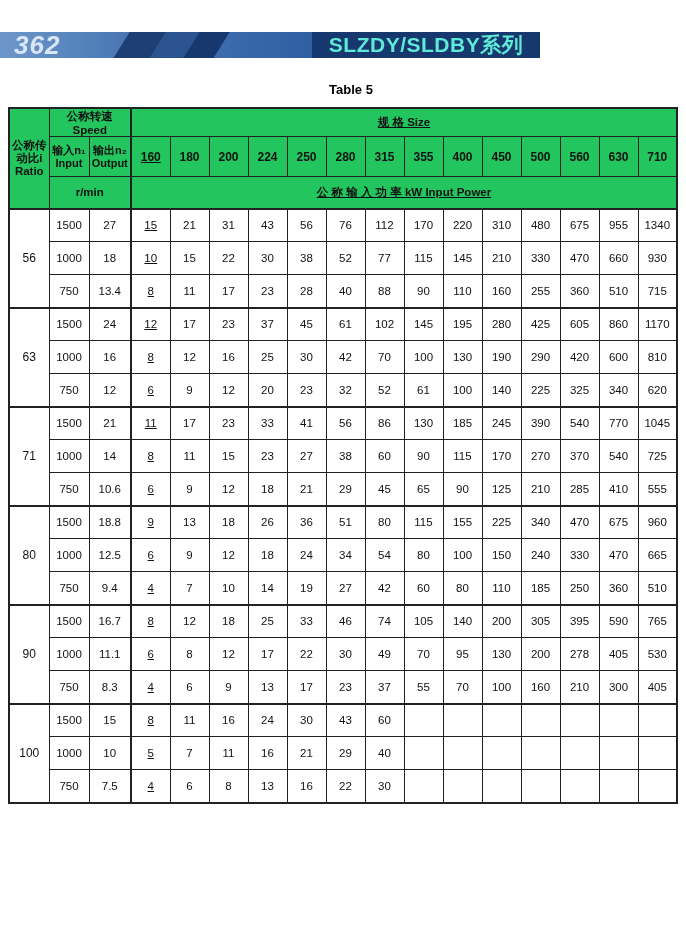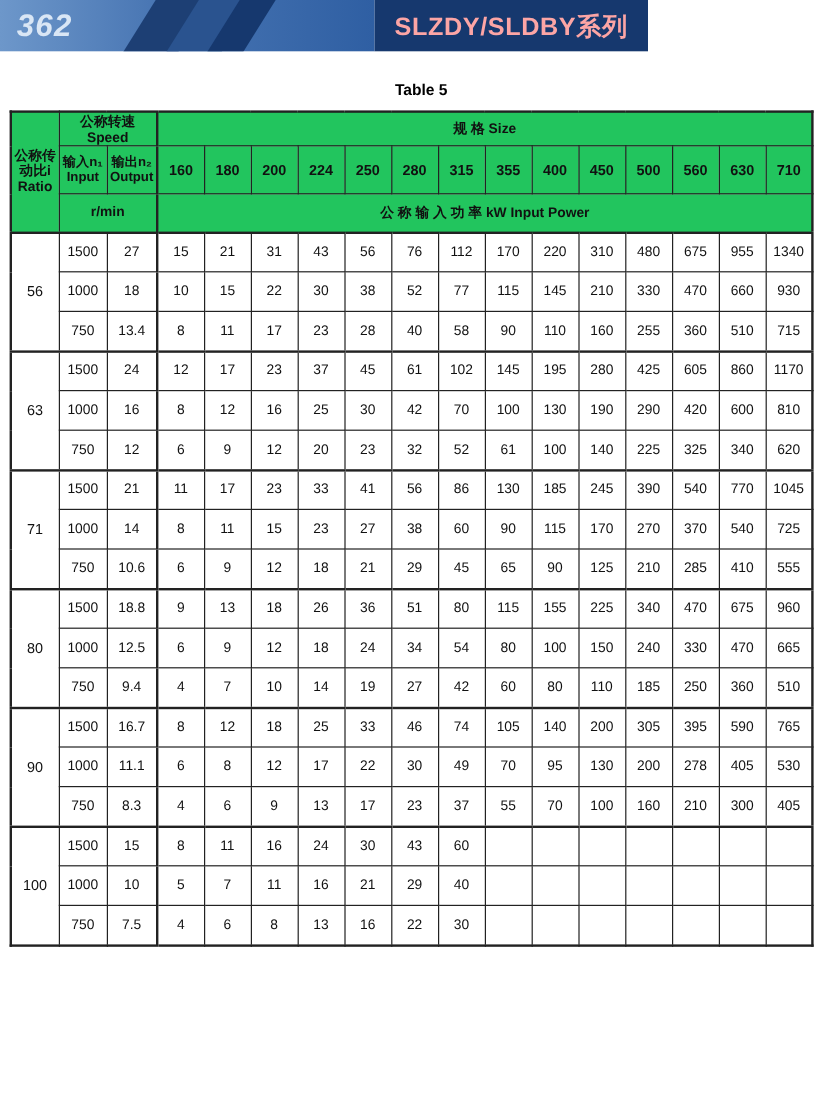--- a/index.html
+++ b/index.html
@@ -8,23 +8,24 @@
     width: 686px;
     height: 929px;
     background: #ffffff;
     font-family: "Liberation Sans", "DejaVu Sans", sans-serif;
     color: #111;
   }
 
   
   .banner {
     display: flex;
-    height: 43px;
+    height: 26px;
     width: 100%;
     overflow: hidden;
+    margin-top: 32px;
   }
   .banner-left {
     position: relative;
     width: 312px;
     background: linear-gradient(90deg, #6d97ca 0%, #4a77b4 40%, #2f5fa3 100%);
     display: flex;
     align-items: center;
     overflow: hidden;
   }
   .page-num {
@@ -47,21 +48,21 @@
   .deco-2 { left: 152px; background: #2a538f; }
   .deco-3 { left: 186px; background: #16386e; width: 30px; }
   .banner-center {
     width: 228px;
     background: #16386e;
     display: flex;
     align-items: center;
     justify-content: center;
   }
   .series-title {
-    color: #fca5a5;
+    color: #5eead4;
     font-weight: bold;
     font-size: 21px;
     letter-spacing: 0.5px;
     white-space: nowrap;
   }
   .banner-right {
     flex: 1;
     background: #44699a;
     border-left: 2px solid #ffffff;
     display: flex;
@@ -124,21 +125,21 @@
   }
   .h-row-1 th { height: 28px; font-size: 11.5px; }
   .h-row-2 th { height: 40px; font-size: 11px; }
   .h-row-2 th.size-col { font-size: 12px; }
   .h-row-3 th { height: 32px; font-size: 11.5px; }
   .ratio-head { font-size: 10.5px; line-height: 13px; }
   .io-head { font-size: 10.5px; line-height: 13px; }
   .sel-table tbody td { height: 33px; font-size: 11.5px; }
   .sel-table tbody td.ratio-cell { font-size: 12px; }
   .sel-table tr.group-start td { border-top: 2px solid #222; }
-  .size-group-border { border-left: 2px solid #222 !important; }
+  .size-group-border { border-left: 2px solid #222 !important; text-decoration: underline; }
 </style>
 </head>
 <body>
 
 <div class="banner">
   <div class="banner-left">
     <span class="page-num">362</span>
     <div class="deco-stripe deco-1"></div>
     <div class="deco-stripe deco-2"></div>
     <div class="deco-stripe deco-3"></div>
@@ -235,21 +236,21 @@
       </tr>
       <tr>
         <td>750</td>
         <td>13.4</td>
         <td class="size-group-border">8</td>
         <td>11</td>
         <td>17</td>
         <td>23</td>
         <td>28</td>
         <td>40</td>
-        <td>58</td>
+        <td>88</td>
         <td>90</td>
         <td>110</td>
         <td>160</td>
         <td>255</td>
         <td>360</td>
         <td>510</td>
         <td>715</td>
       </tr>
       <tr class="group-start">
         <td rowspan="3" class="ratio-cell">63</td>

